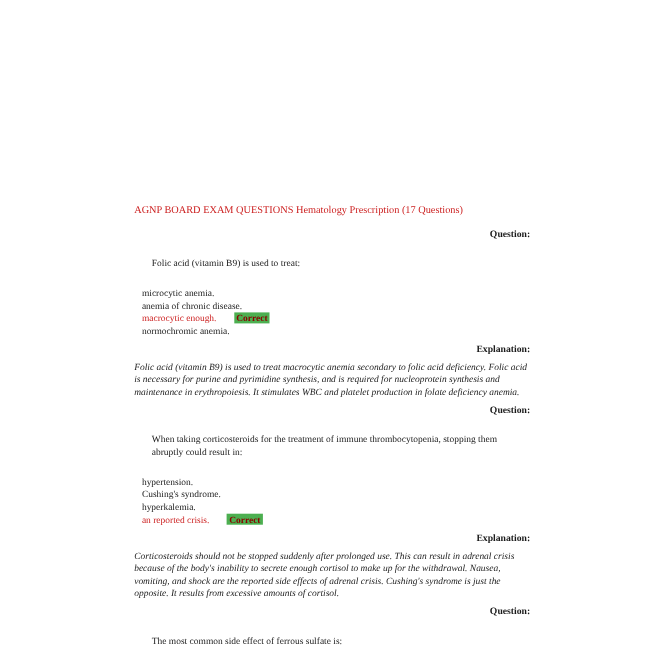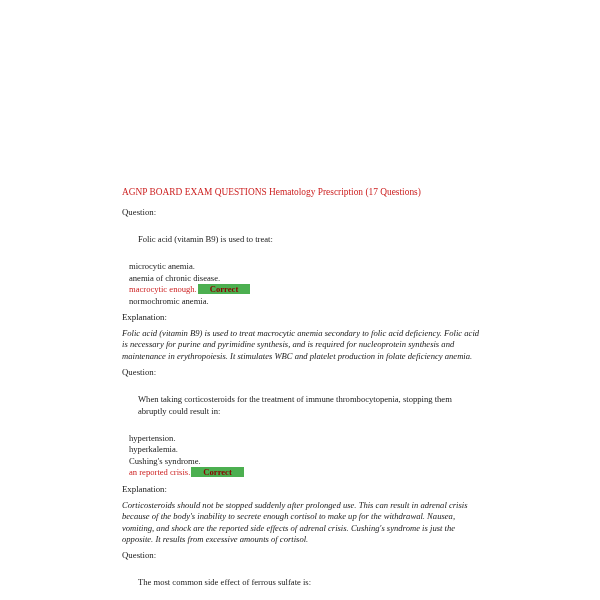--- a/index.html
+++ b/index.html
@@ -25,24 +25,25 @@
     }
     .doc-title {
       color: #cc1f1f;
       font-weight: normal;
       font-size: 9.4px;
       line-height: 12px;
       margin: 0 0 9px 0;
       white-space: nowrap;
     }
     .section-label {
-      font-weight: normal;
+      font-weight: bold;
       font-size: 8.8px;
       line-height: 11px;
       margin: 0 0 5px 0;
+      text-align: right;
     }
     .stem {
       margin: 16px;
     }
     .options {
       list-style: none;
       margin: 0 0 5px 0;
       padding: 0 0 0 7px;
     }
     .options li {
@@ -51,22 +52,22 @@
       white-space: nowrap;
     }
     .options li.correct {
       color: #cc1f1f;
     }
     .badge {
       display: inline-block;
       background: #4caf50;
       color: #8b0000;
       font-weight: bold;
-      padding: 0 12px;
-      margin-left: 1px;
+      padding: 0 2px;
+      margin-left: 16px;
       line-height: 10px;
     }
     .explanation {
       margin: 0 0 5px 0;
       font-style: italic;
     }
   </style>
 </head>
 <body>
 
@@ -84,22 +85,22 @@
     </ul>
     <div class="section-label">Explanation:</div>
     <p class="explanation">Folic acid (vitamin B9) is used to treat macrocytic anemia secondary to folic acid deficiency. Folic acid is necessary for purine and pyrimidine synthesis, and is required for nucleoprotein synthesis and maintenance in erythropoiesis.  It stimulates WBC and platelet production in folate deficiency anemia.</p>
   </section>
 
   <section>
     <div class="section-label">Question:</div>
     <p class="stem">When taking corticosteroids for the treatment of immune thrombocytopenia, stopping them abruptly could result in:</p>
     <ul class="options">
       <li>hypertension.</li>
+      <li>Cushing's syndrome.</li>
       <li>hyperkalemia.</li>
-      <li>Cushing's syndrome.</li>
       <li class="correct"><span>an reported crisis.</span><span class="badge">Correct</span></li>
     </ul>
     <div class="section-label">Explanation:</div>
     <p class="explanation">Corticosteroids should not be stopped suddenly after prolonged use. This can result in adrenal crisis because of the body's inability to secrete enough cortisol to make up for the withdrawal. Nausea, vomiting, and shock are the reported side effects of adrenal crisis. Cushing's syndrome is just the opposite. It results from excessive amounts of cortisol.</p>
   </section>
 
   <section>
     <div class="section-label">Question:</div>
     <p class="stem">The most common side effect of ferrous sulfate is:</p>
     <ul class="options">

